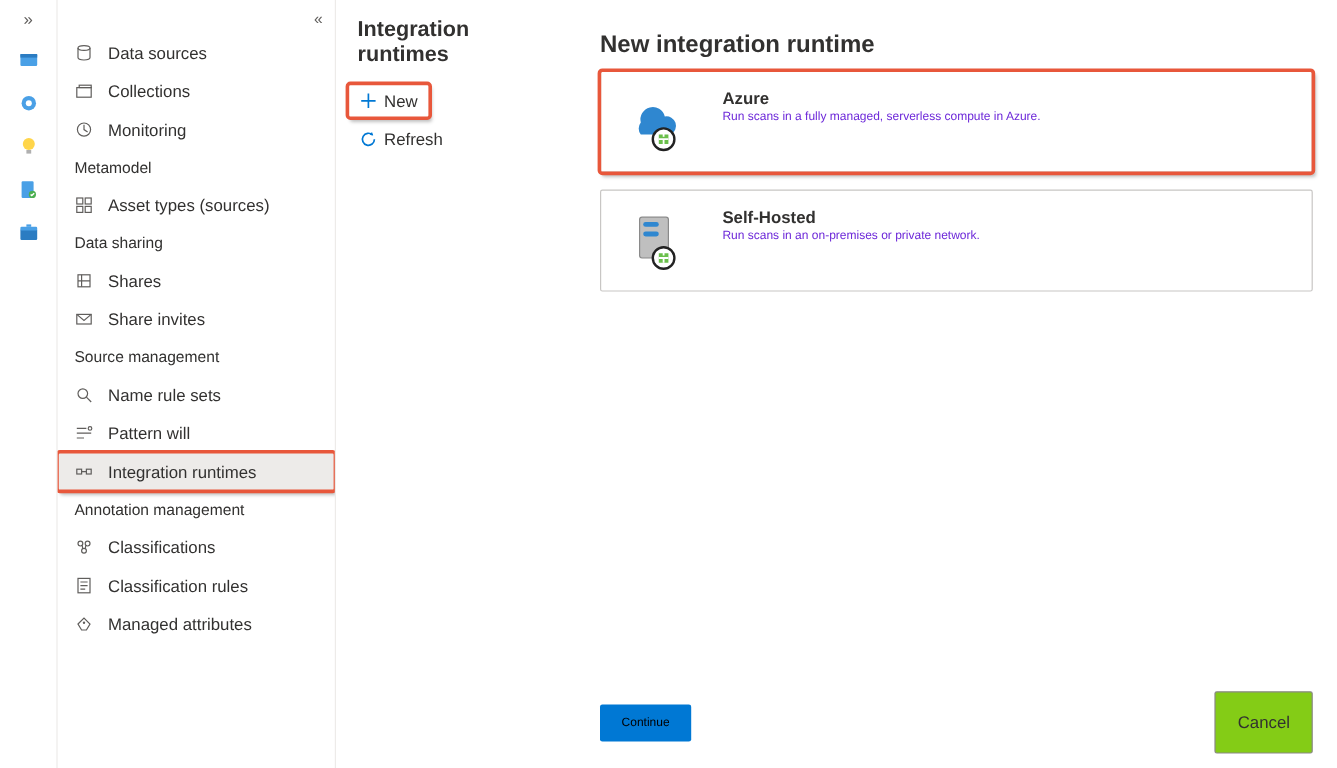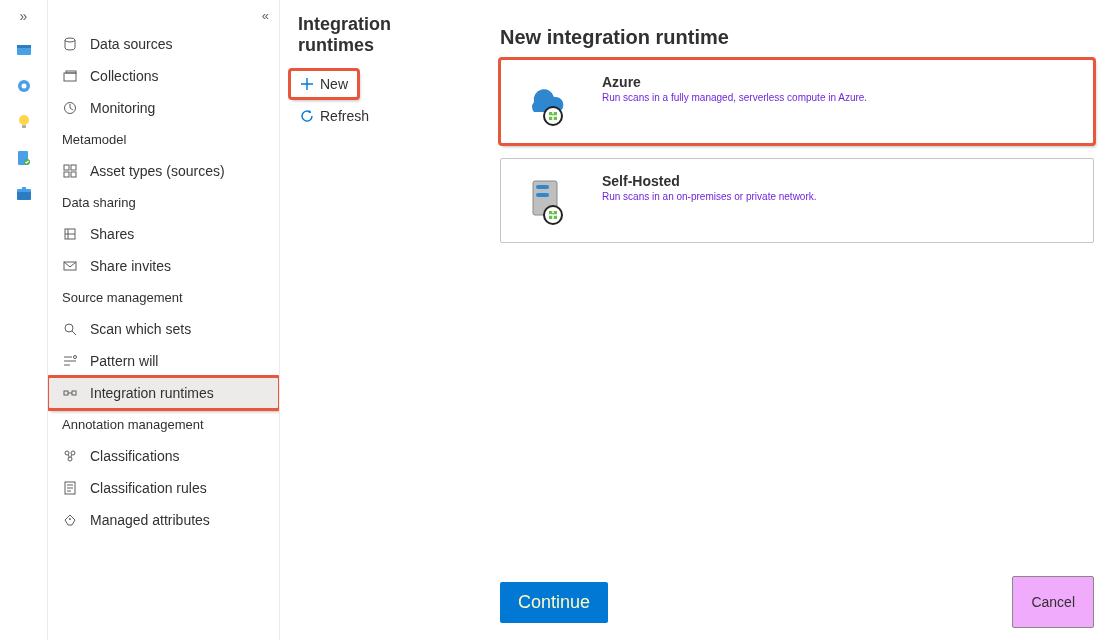--- a/index.html
+++ b/index.html
@@ -112,25 +112,25 @@
   }
   .option-card .gfx { width: 50px; height: 55px; position:relative; flex-shrink:0; }
   .option-card .title { font-weight: 600; font-size: 14px; margin-bottom:2px; }
   .option-card .sub { font-size: 10px; color: #6d28d9; }
   .spacer { flex:1; }
   .footer {
     display:flex; justify-content: space-between; align-items:center;
     padding-top: 10px;
   }
   .btn-primary {
-    background:#0078d4; color:#fef9c3; border:none; padding:10px 18px;
-    font-size:18px; cursor:pointer; border-radius:2px;
+    background:#0078d4; color:#000000; border:none; padding:10px 18px;
+    font-size:10px; cursor:pointer; border-radius:2px;
   }
   .btn-secondary {
-    background:#f0abfc; color:#323130; border:1px solid #8a8886; padding:17px 18px;
+    background:#84cc16; color:#323130; border:1px solid #8a8886; padding:17px 18px;
     font-size:14px; cursor:pointer; border-radius:2px;
   }
   svg { display:block; }
 </style>
 </head>
 <body>
 
 <div class="icon-rail">
   <span class="chev">»</span>
   <span class="ri">
@@ -229,21 +229,21 @@
         <span>Share invites</span>
       </li>
       <li class="heading">Source management</li>
       <li class="item">
         <span class="ic">
           <svg width="16" height="16" viewBox="0 0 16 16">
             <circle cx="7" cy="7" r="4" fill="none" stroke="#605e5c"></circle>
             <path d="M10 10 L14 14" stroke="#605e5c"></path>
           </svg>
         </span>
-        <span>Scan which sets</span>
+        <span>Name rule sets</span>
       </li>
       <li class="item">
         <span class="ic">
           <svg width="16" height="16" viewBox="0 0 16 16">
             <path d="M2 4 H10 M2 8 H14 M2 12 H8" stroke="#605e5c"></path>
             <circle cx="13" cy="4" r="1.5" fill="none" stroke="#605e5c"></circle>
           </svg>
         </span>
         <span>Pattern will</span>
       </li>

